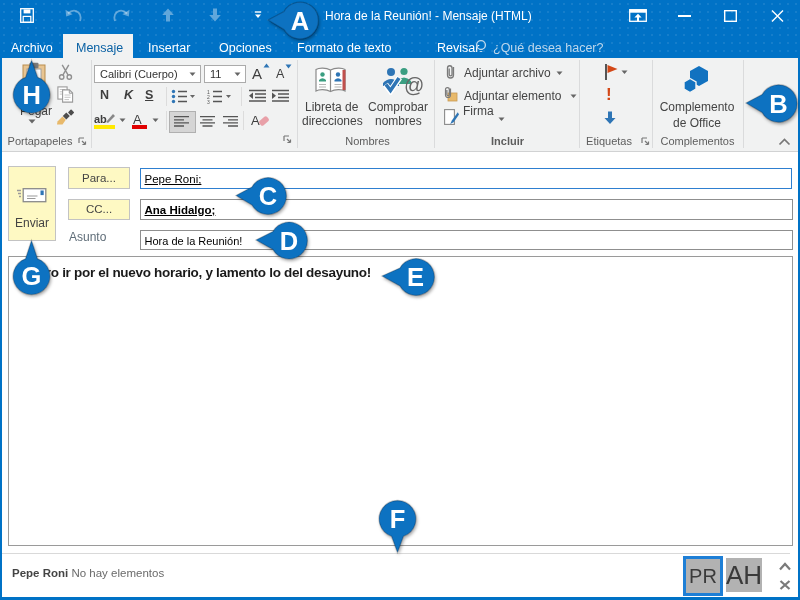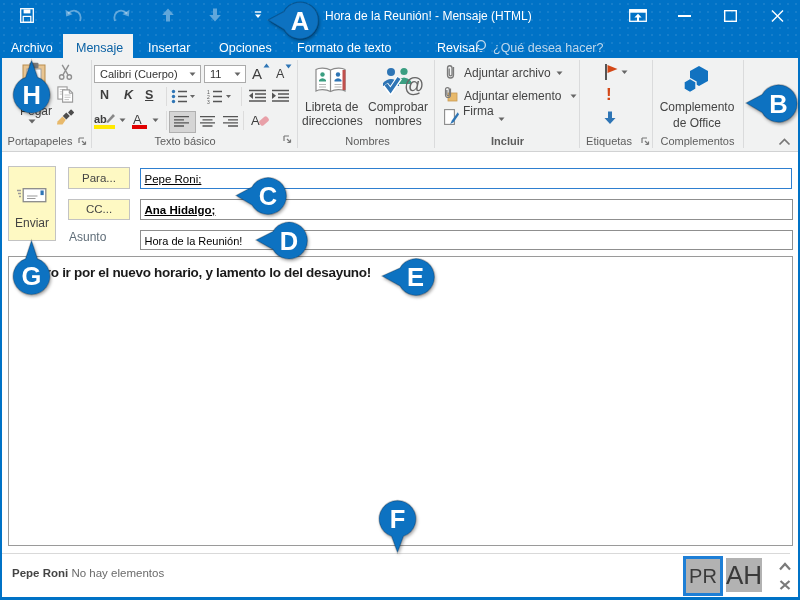--- a/index.html
+++ b/index.html
@@ -93,21 +93,20 @@
 
 <div id="ribbon" class="abs"></div>
 <div id="ribbon-items" class="abs" style="left:0;top:58px;width:800px;height:93px;">
   <div class="gsep" style="left:91px"></div>
   <div class="gsep" style="left:297px"></div>
   <div class="gsep" style="left:434px"></div>
   <div class="gsep" style="left:579px"></div>
   <div class="gsep" style="left:652px"></div>
   <div class="gsep" style="left:743px"></div>
   <div class="glabel" style="left:4px;width:72px;">Portapapeles</div>
-  <div class="glabel" style="left:110px;width:150px;">Texto básico</div>
   <div class="glabel" style="left:310px;width:115px;">Nombres</div>
   <div class="glabel" style="left:450px;width:115px;font-weight:bold;">Incluir</div>
   <div class="glabel" style="left:583px;width:52px;">Etiquetas</div>
   <div class="glabel" style="left:655px;width:85px;">Complementos</div>
 
   <svg class="abs" style="left:78px;top:79px" width="9" height="9" viewBox="0 0 9 9">
     <path d="M1 1 L6 1 M1 1 L1 6" stroke="#777" stroke-width="1.2" fill="none"></path>
     <path d="M4 4 L7.5 7.5 M7.5 7.5 L7.5 4.4 M7.5 7.5 L4.4 7.5" stroke="#777" stroke-width="1.2" fill="none"></path>
   </svg>
   <svg class="abs" style="left:283px;top:77px" width="9" height="9" viewBox="0 0 9 9">

